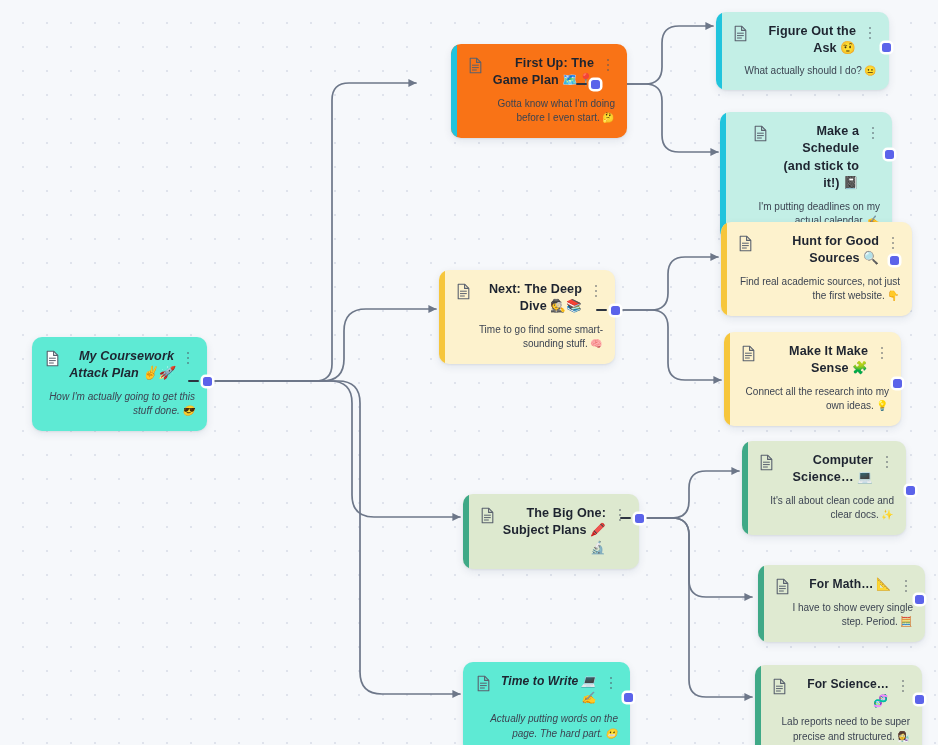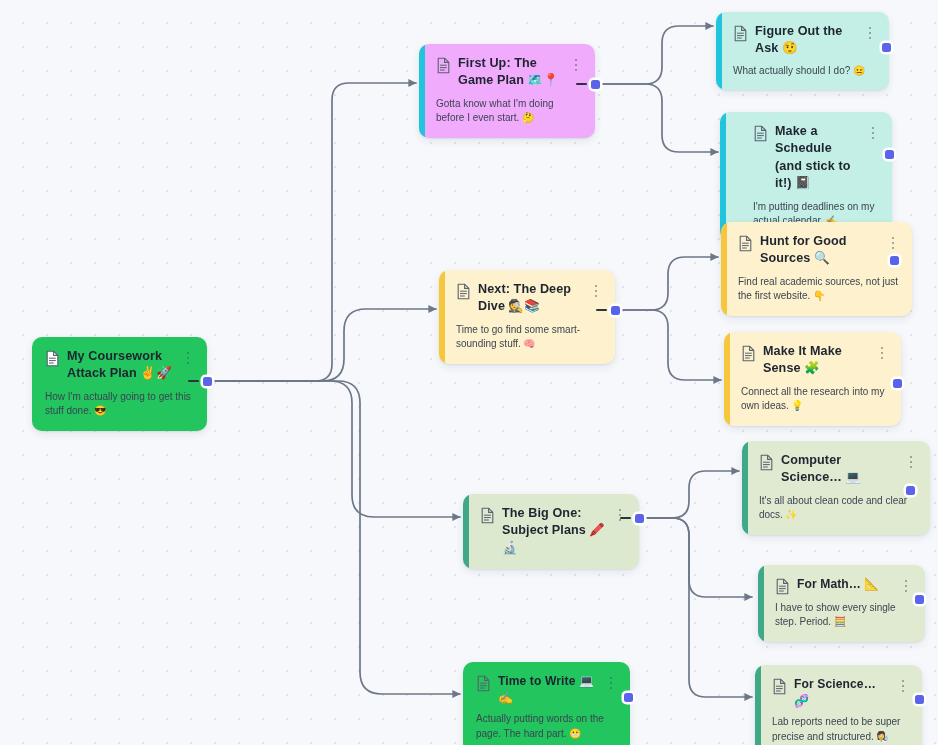--- a/index.html
+++ b/index.html
@@ -31,20 +31,21 @@
   }
 
   
   .node {
     position: absolute;
     box-sizing: border-box;
     border-radius: 10px;
     overflow: hidden;
     box-shadow: 0 1px 2px rgba(24,39,75,.07), 0 3px 8px rgba(24,39,75,.09);
     background: #ffffff;
+    text-align: right;
   }
   .accent {
     position: absolute;
     left: 0;
     top: 0;
     bottom: 0;
     width: 6px;
     border-radius: 10px 0 0 10px;
   }
   .node-body {
@@ -97,22 +98,22 @@
   }
   .node-desc {
     margin-top: 7px;
     font-size: 10px;
     line-height: 1.44;
     color: #3c4452;
   }
   .node-desc.tight { margin-top: 6px; }
 
   
-  .c-white  { background: #22c55e; }
-  .c-teal   { background: #f0abfc; }
+  .c-white  { background: #5eead4; font-style: italic; }
+  .c-teal   { background: #f97316; margin-left: 32px; }
   .c-teal2  { background: #c3efe6; }
   .c-yellow { background: #fdf2cd; }
   .c-green  { background: #dde9cf; margin-top: 20px; }
   .c-green2 { background: #dfead1; }
 
   .a-cyan   { background: #20c4dd; }
   .a-yellow { background: #f6c63c; }
   .a-green  { background: #3fa987; }
 
   
@@ -370,21 +371,21 @@
             <i></i>
           </span>
       </div>
     </div>
   </div>
   <div class="handle" style="left:620px; top:511px;">
     <span class="minus"></span>
     <span class="dot"></span>
   </div>
 
-  <div class="node c-green2 has-accent" style="left:742px; top:441px; width:188px;">
+  <div class="node c-green2 has-accent" style="left:742px; top:441px; width:164px;">
     <span class="accent a-green"></span>
     <div class="node-body">
       <div class="node-head">
         <span class="doc-icon">
           <svg width="15" height="17" viewBox="0 0 15 17">
             <path d="M2.2,1.2 h6.4 l4.2,4.2 v10.4 h-10.6 z" fill="none" stroke="#59616e" stroke-width="1.1" stroke-linejoin="round"></path>
             <path d="M8.6,1.2 v4.2 h4.2" fill="none" stroke="#59616e" stroke-width="1.1" stroke-linejoin="round"></path>
             <path d="M4.4,8.2 h6 M4.4,10.6 h6 M4.4,13 h4" stroke="#59616e" stroke-width="1" stroke-linecap="round"></path>
           </svg>
         </span>

